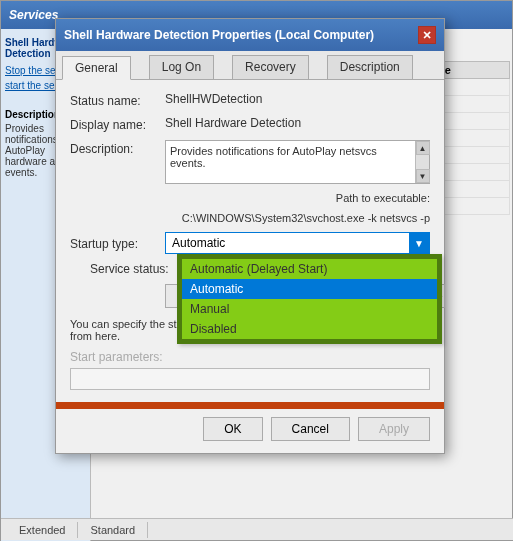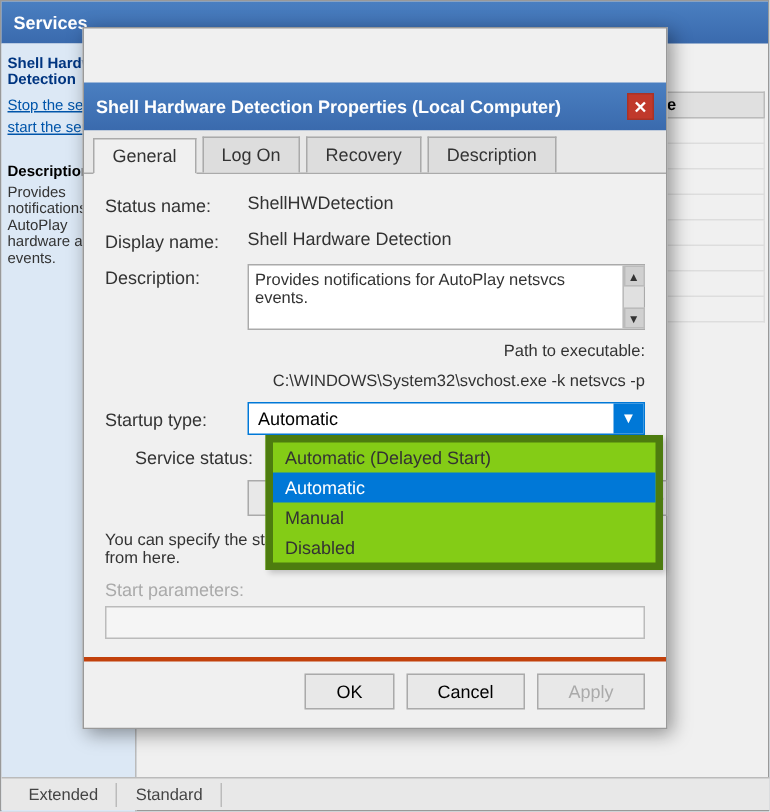--- a/index.html
+++ b/index.html
@@ -25,20 +25,21 @@
 
     .bg-titlebar {
       background: linear-gradient(to bottom, #4a7fc1, #3a6aad);
       height: 28px;
       display: flex;
       align-items: center;
       padding: 0 8px;
       color: white;
       font-size: 12px;
       font-weight: 600;
+      font-style: italic;
     }
 
     .bg-sidebar {
       position: absolute;
       left: 0; top: 28px;
       width: 90px;
       background: #dce8f5;
       height: 513px;
       border-right: 1px solid #bbb;
       padding: 8px 4px;
@@ -126,21 +127,20 @@
     .dialog-titlebar {
       background: linear-gradient(to bottom, #4a7fc1, #3a6aad);
       height: 28px;
       display: flex;
       align-items: center;
       justify-content: space-between;
       padding: 16px 8px;
       color: white;
       font-size: 12px;
       font-weight: 600;
-      margin-top: 36px;
     }
 
     .dialog-close-btn {
       width: 18px;
       height: 18px;
       background: #c0392b;
       border: 1px solid #a93226;
       color: white;
       font-size: 11px;
       display: flex;
@@ -148,21 +148,21 @@
       justify-content: center;
       cursor: pointer;
       font-weight: bold;
     }
 
     .dialog-tabs {
       display: flex;
       background: #e8e8e8;
       border-bottom: 1px solid #aaa;
       padding: 4px 6px 0;
-      gap: 2px;
+      gap: 16px;
     }
 
     .tab {
       padding: 4px 12px;
       border: 1px solid #aaa;
       border-bottom: none;
       background: #ddd;
       font-size: 12px;
       cursor: pointer;
       margin-right: 2px;
@@ -362,21 +362,21 @@
       font-size: 12px;
       color: #333;
     }
 
     .dialog-footer {
       display: flex;
       justify-content: flex-end;
       gap: 8px;
       padding: 8px 14px 12px;
       background: #f0f0f0;
-      border-top: 3px solid #c2410c;
+      border-top: 7px solid #c2410c;
     }
 
     .footer-btn {
       padding: 4px 20px;
       font-size: 12px;
       border: 1px solid #aaa;
       cursor: pointer;
       background: #e8e8e8;
     }
 

